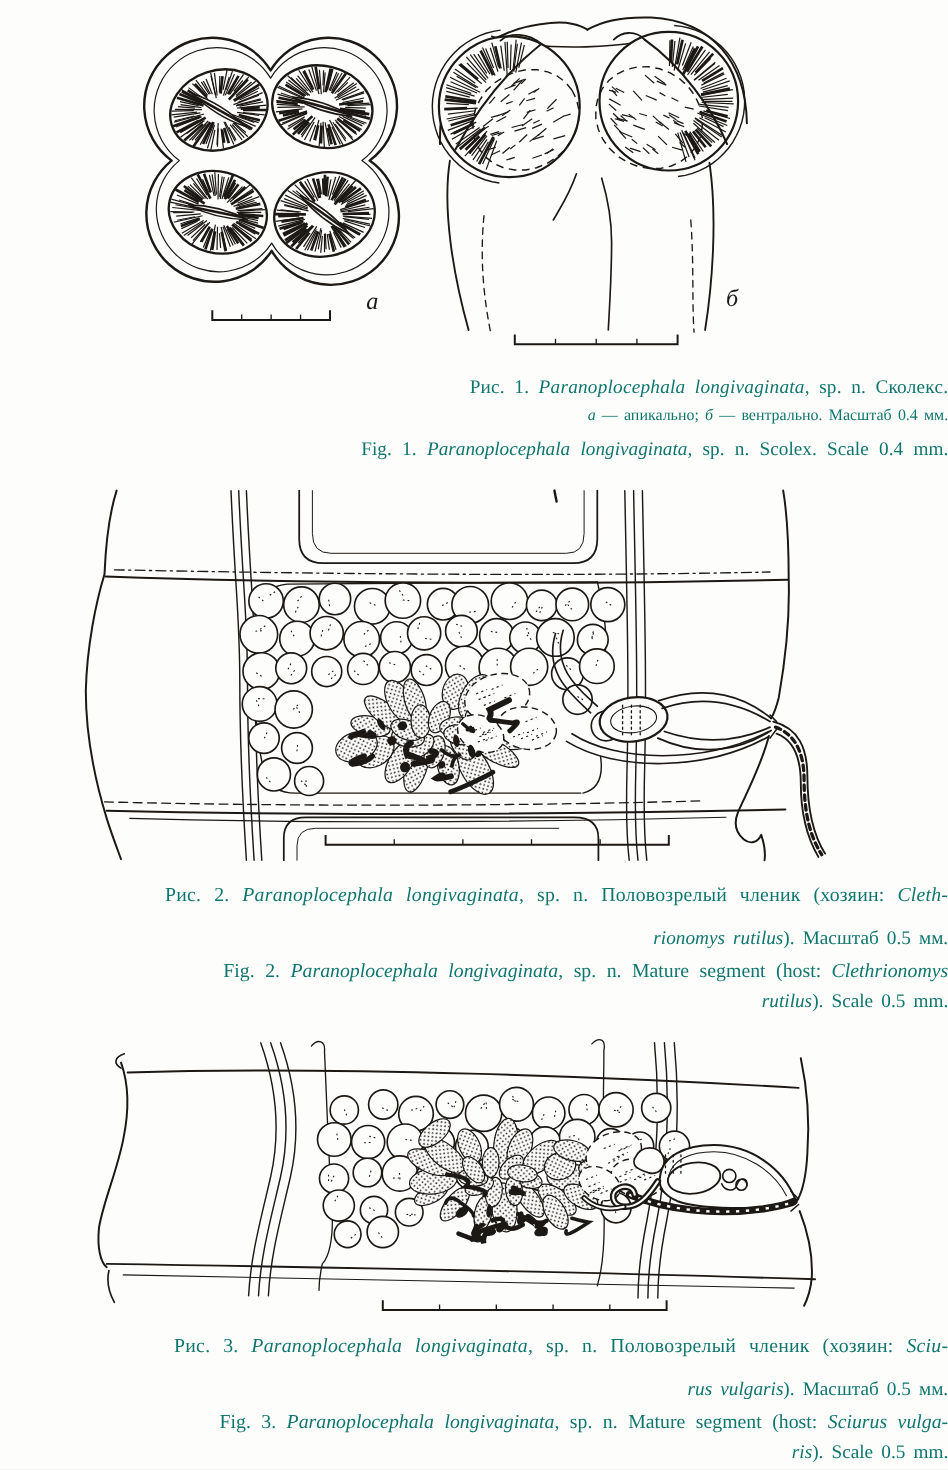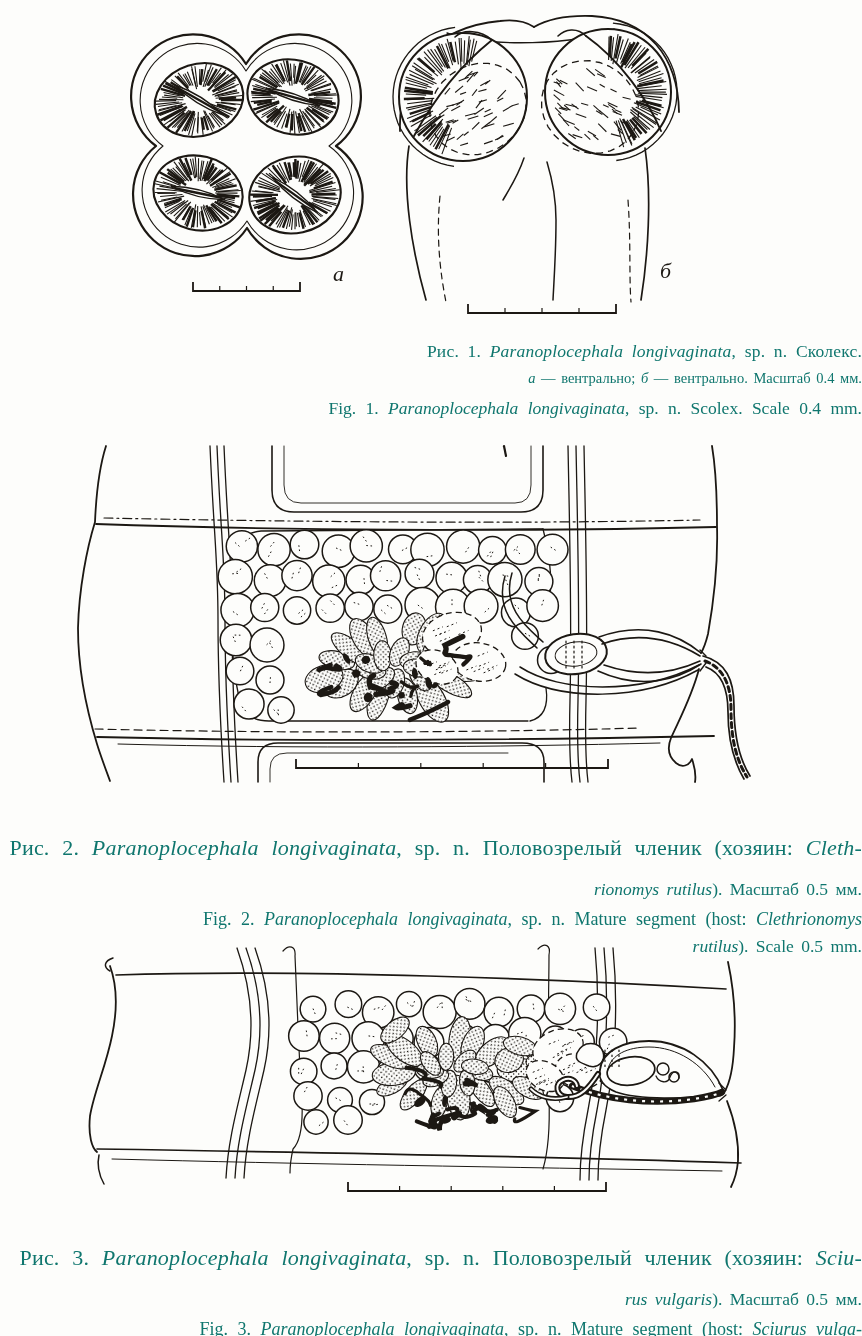--- a/index.html
+++ b/index.html
@@ -11,21 +11,21 @@
   #fig3svg{top:928px;}
   .cap{position:absolute;left:0;width:100%;text-align:right;color:#0f766e;}
   .cap .l{line-height:1.18;}
   .it{font-style:italic;}
   #cap1{top:341px;}
   .c1a{font-size:17.5px;word-spacing:4px;letter-spacing:0.2px;}
   .c1b{font-size:14.5px;margin-top:8px;word-spacing:2px;}
   .c1c{font-size:17.5px;margin-top:11px;word-spacing:5px;padding-left:20px;}
   #cap2{top:803px;}
   #cap3{top:1213px;}
-  .c2a{font-size:22px;word-spacing:7px;letter-spacing:0.2px;margin-top:32px;}
+  .c2a{font-size:18px;word-spacing:7px;letter-spacing:0.2px;}
   .c2b{font-size:17.5px;margin-top:18px;word-spacing:3px;}
   .c2c{font-size:18px;margin-top:9px;word-spacing:5px;}
   .c2d{font-size:17.5px;margin-top:6px;word-spacing:3px;margin-left:48px;}
   text.panel-label{font-family:"Liberation Serif","DejaVu Serif",serif;font-style:italic;
                    font-size:22px;fill:#1c1813;}
 </style>
 </head>
 <body>
 
 <div class="page">
@@ -629,21 +629,21 @@
         <line x1="505" y1="313" x2="505" y2="308" stroke="#1c1813" stroke-width="1.2"></line>
         <line x1="542" y1="313" x2="542" y2="308" stroke="#1c1813" stroke-width="1.2"></line>
         <line x1="579" y1="313" x2="579" y2="308" stroke="#1c1813" stroke-width="1.2"></line>
       </g>
     <text class="panel-label" x="333" y="281">а</text>
     <text class="panel-label" x="660" y="278">б</text>
   </svg>
 
   <div class="cap" id="cap1">
     <div class="l c1a"><span>Рис. 1. </span><span class="it">Paranoplocephala longivaginata</span><span>, sp. n. Сколекс.</span></div>
-    <div class="l c1b"><span class="it">а</span><span> — вентрально; </span><span class="it">б</span><span> — вентрально. Масштаб 0.4 мм.</span></div>
+    <div class="l c1b"><span class="it">а</span><span> — апикально; </span><span class="it">б</span><span> — вентрально. Масштаб 0.4 мм.</span></div>
     <div class="l c1c"><span>Fig. 1. </span><span class="it">Paranoplocephala longivaginata</span><span>, sp. n. Scolex. Scale 0.4 mm.</span></div>
   </div>
 
   <svg id="fig2svg" width="862" height="372" viewBox="0 425 862 372">
     <defs>
       <pattern id="stip2" width="5" height="5" patternUnits="userSpaceOnUse">
         <rect width="5" height="5" fill="#fdfdfb"></rect>
         <circle cx="1.3" cy="1.5" r="0.85" fill="#1c1813"></circle>
         <circle cx="3.7" cy="3.9" r="0.75" fill="#1c1813"></circle>
       </pattern>

